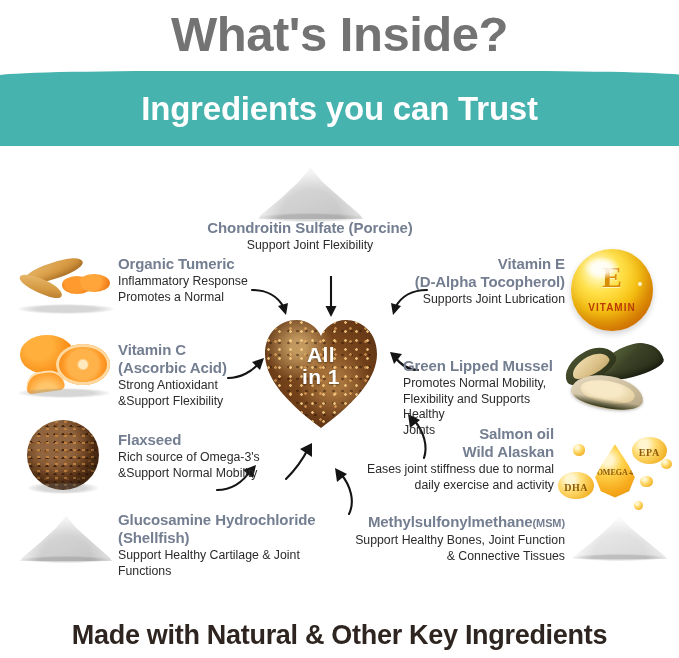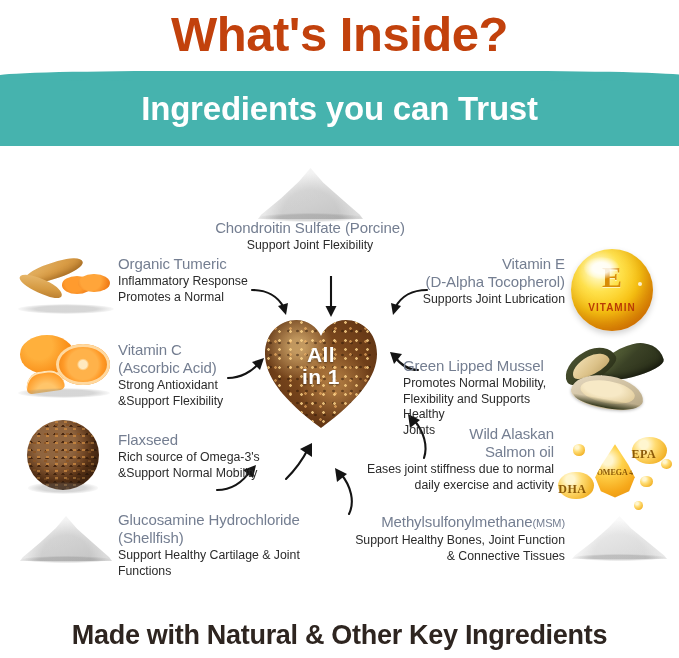--- a/index.html
+++ b/index.html
@@ -10,21 +10,21 @@
     overflow: hidden;
   }
   #root { position: relative; width: 679px; height: 658px; background: #fff; }
 
   
   .title-main {
     position: absolute; left: 0; top: 4px; width: 679px;
     text-align: center;
     font-size: 49px; line-height: 60px;
     font-weight: bold;
-    color: #c2410c;
+    color: #737373;
     letter-spacing: -0.5px;
   }
   .teal-banner {
     position: absolute; left: -4px; top: 76px; width: 690px; height: 70px;
     background: #46b3ae;
   }
   .teal-banner:before {
     content:""; position:absolute; left:0; top:-5px; width:100%; height:10px;
     background:#46b3ae; border-radius: 50% / 100%;
   }
@@ -44,21 +44,21 @@
     color: #2e2520;
     letter-spacing: -0.3px;
   }
 
   
   .ing { position: absolute; }
   .ing-name {
     color: #747e91;
     font-size: 15px;
     line-height: 18px;
-    font-weight: normal;
+    font-weight: bold;
     letter-spacing: -0.1px;
   }
   .ing-desc {
     color: #2b2b2b;
     font-size: 12.3px;
     line-height: 15px;
     margin-top: 1px;
   }
   .ta-l { text-align: left; }
   .ta-r { text-align: right; }
@@ -258,21 +258,21 @@
     border-radius: 50% 50% 50% 50% / 62% 62% 38% 38%;
     -webkit-clip-path: polygon(50% 0%, 78% 38%, 92% 62%, 80% 88%, 50% 100%, 20% 88%, 8% 62%, 22% 38%);
     clip-path: polygon(50% 0%, 78% 38%, 92% 62%, 80% 88%, 50% 100%, 20% 88%, 8% 62%, 22% 38%);
   }
   .bub {
     position:absolute; border-radius:50%;
     background: radial-gradient(circle at 34% 28%, #fff6cf 0 14%, #ffdc73 38%, #f3b52c 75%, #dd900f 100%);
   }
   .bub-label {
     position:absolute; left:0; right:0; top:38%;
-    font-size:12px; font-weight:bold; color:#8c5a08;
+    text-align:center; font-size:10px; font-weight:bold; color:#8c5a08;
     letter-spacing:.5px;
     font-family:"Liberation Serif", serif;
   }
   .drop-label {
     position:absolute; left:0; right:0; top:44%;
     text-align:center; font-size:8px; font-weight:bold; color:#8c5a08; line-height:9px;
     font-family:"Liberation Serif", serif;
   }
 </style>
 </head>
@@ -433,22 +433,22 @@
     </div>
     <div class="bub" style="left:2%; top:52%; width:30%; height:30%;">
       <div class="bub-label">DHA</div>
     </div>
     <div class="bub" style="left:14%; top:22%; width:11%; height:13%;"></div>
     <div class="bub" style="right:18%; top:56%; width:11%; height:13%;"></div>
     <div class="bub" style="right:2%; top:38%; width:9%; height:11%;"></div>
     <div class="bub" style="right:26%; top:84%; width:8%; height:10%;"></div>
   </div>
   <div class="ing ta-r" style="left:330px; top:425px; width:224px;">
+    <div class="ing-name">Salmon oil</div>
     <div class="ing-name">Wild Alaskan</div>
-    <div class="ing-name">Salmon oil</div>
     <div class="ing-desc">Eases joint stiffness due to normal</div>
     <div class="ing-desc">daily exercise and activity</div>
   </div>
 
   <div class="img" style="left:572px; top:515px; width:95px; height:44px;">
     <div class="powder bright" style="position:absolute; inset:0;"></div>
     <div class="powder-shadow"></div>
   </div>
   <div class="ing ta-r" style="left:330px; top:513px; width:235px;">
     <div class="ing-name">

